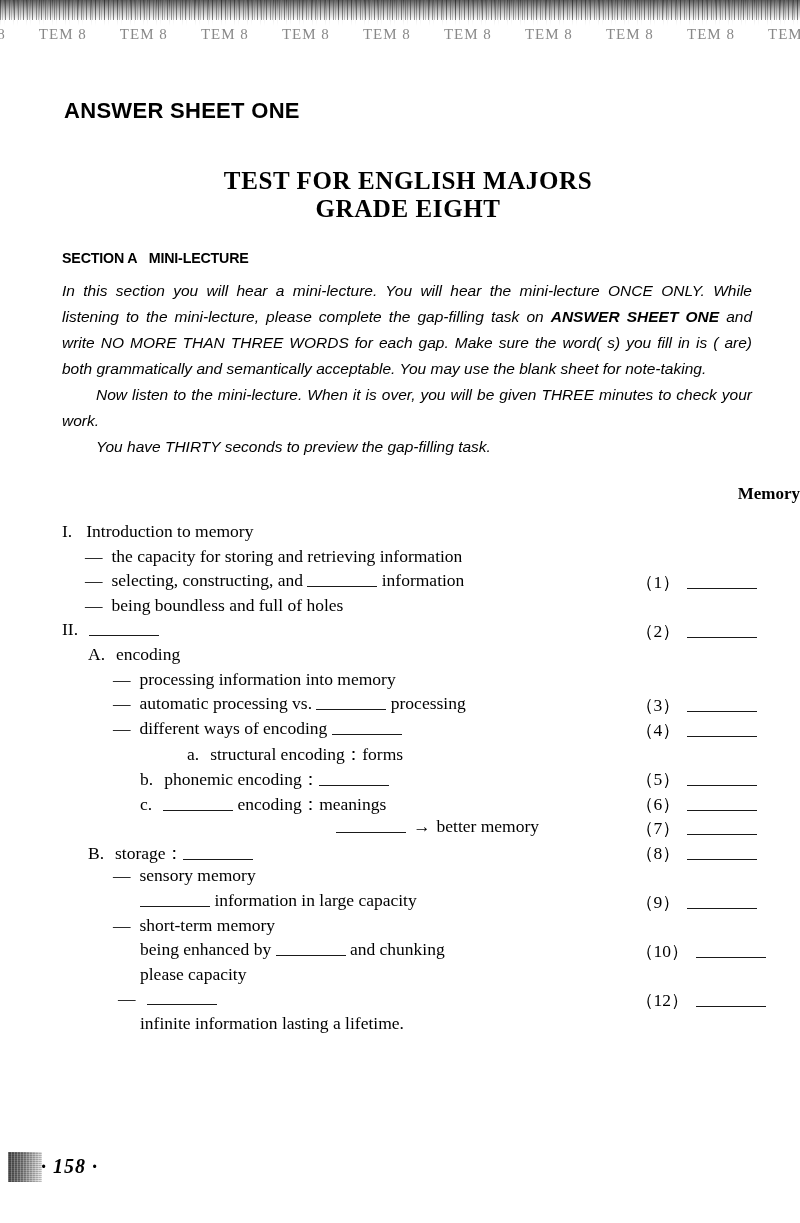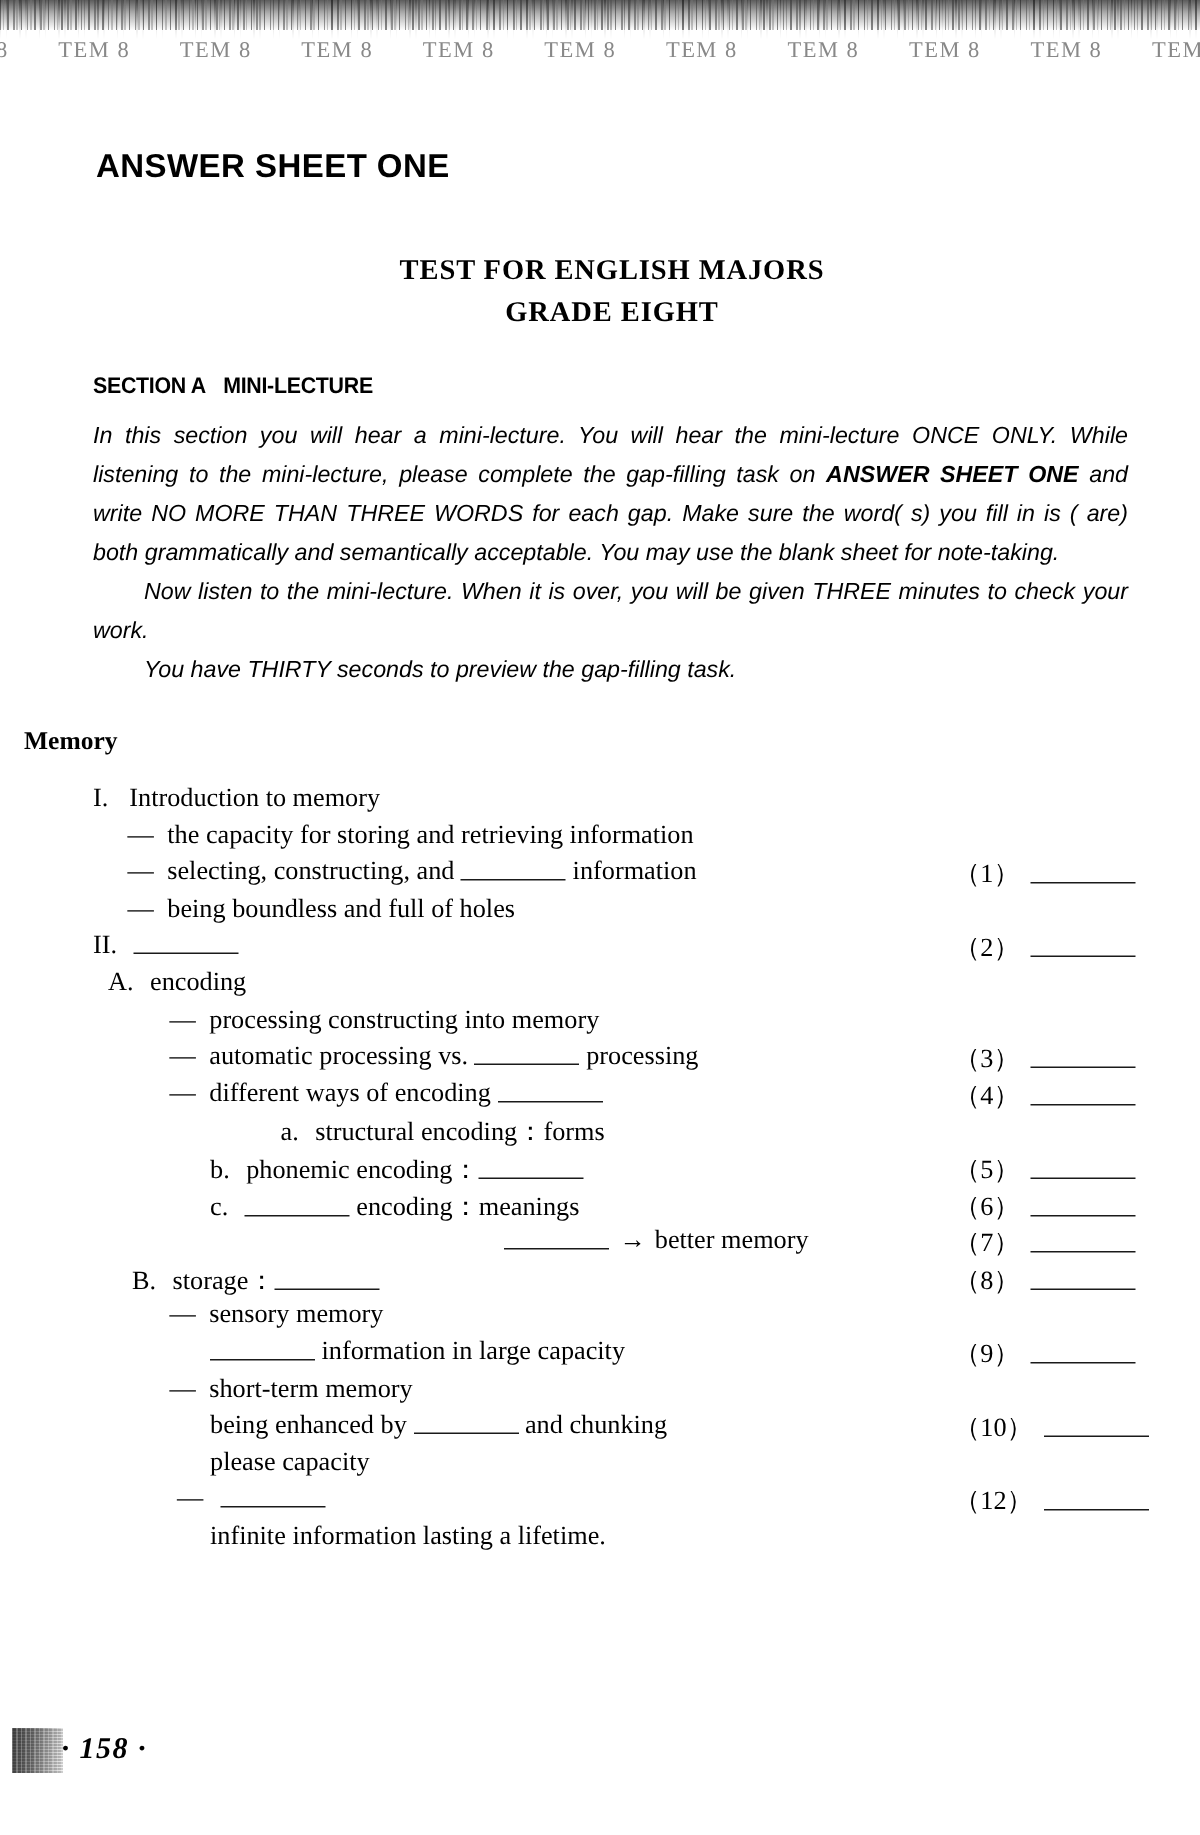--- a/index.html
+++ b/index.html
@@ -79,21 +79,21 @@
     letter-spacing: .3px;
   }
 
   .exam-title {
     position: absolute;
     left: 64px; top: 167px;
     width: 688px;
     text-align: center;
     font-family: "Liberation Serif", "DejaVu Serif", serif;
     font-weight: bold;
-    font-size: 19px;
+    font-size: 25px;
     line-height: 28px;
     letter-spacing: .6px;
   }
   .exam-title .line2 { display: block; }
 
   .section-head {
     position: absolute;
     left: 62px; top: 249px;
     font-family: "Liberation Sans", "DejaVu Sans", sans-serif;
     font-weight: bold;
@@ -115,21 +115,21 @@
     text-align: justify;
   }
   .instructions p { margin: 0; }
   .instructions .indent { text-indent: 34px; }
   .instructions b { font-weight: bold; font-style: italic; }
 
   .outline-title {
     position: absolute;
     left: 0; top: 484px;
     width: 800px;
-    text-align: left;
+    text-align: right;
     font-weight: bold;
     font-size: 17px;
     padding-left: 16px;
     box-sizing: border-box;
   }
 
   
   .outline {
     position: absolute;
     left: 0; top: 521px;
@@ -253,24 +253,24 @@
         <div class="gapno"><span class="num">（1）</span><span class="gline"></span></div>
       </div>
       <div class="orow">
         <div class="otext" style="left: 85px;"><span class="marker" style="margin-right: 9px;">—</span><span>being boundless and full of holes</span></div>
       </div>
       <div class="orow">
         <div class="otext" style="left: 62px;"><span class="marker" style="margin-right: 11px;">II.</span><span class="blank b-md"></span></div>
         <div class="gapno"><span class="num">（2）</span><span class="gline"></span></div>
       </div>
       <div class="orow">
-        <div class="otext" style="left: 72px;"><span class="marker" style="margin-right: 11px;">A.</span><span>encoding</span></div>
-      </div>
-      <div class="orow">
-        <div class="otext" style="left: 113px;"><span class="marker" style="margin-right: 9px;">—</span><span>processing constructing into memory</span></div>
+        <div class="otext" style="left: 88px;"><span class="marker" style="margin-right: 11px;">A.</span><span>encoding</span></div>
+      </div>
+      <div class="orow">
+        <div class="otext" style="left: 113px;"><span class="marker" style="margin-right: 9px;">—</span><span>processing information into memory</span></div>
       </div>
       <div class="orow">
         <div class="otext" style="left: 113px;"><span class="marker" style="margin-right: 9px;">—</span><span>automatic processing vs. </span><span class="blank b-md"></span><span> processing</span></div>
         <div class="gapno"><span class="num">（3）</span><span class="gline"></span></div>
       </div>
       <div class="orow">
         <div class="otext" style="left: 113px;"><span class="marker" style="margin-right: 9px;">—</span><span>different ways of encoding </span><span class="blank b-md"></span></div>
         <div class="gapno"><span class="num">（4）</span><span class="gline"></span></div>
       </div>
       <div class="orow">

